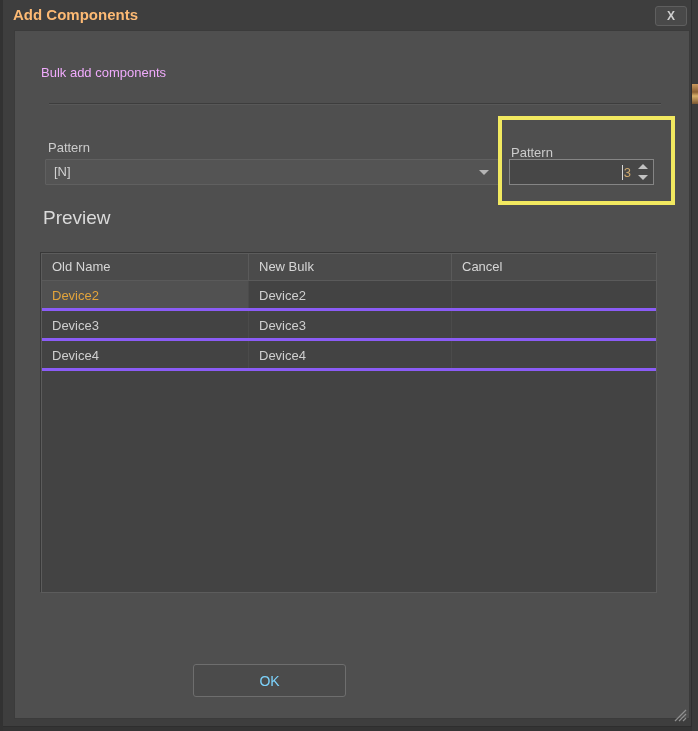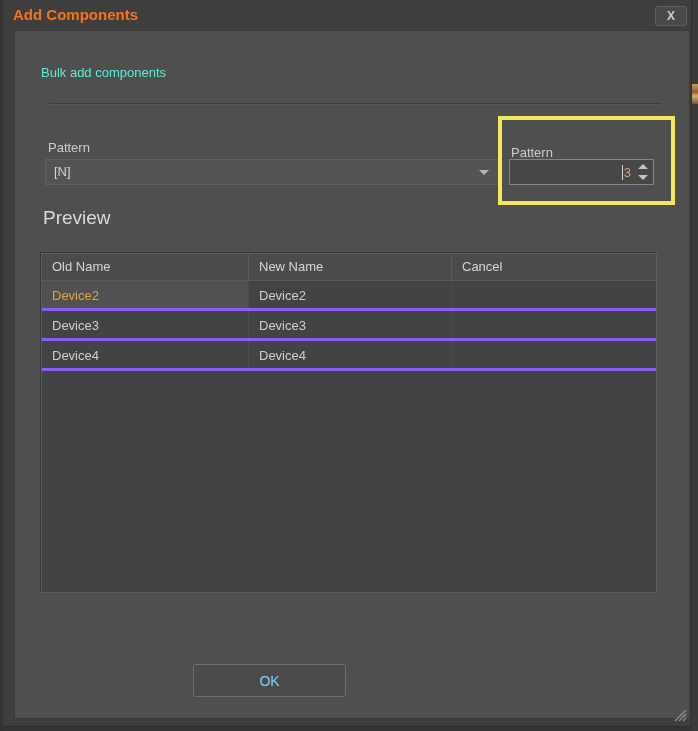--- a/index.html
+++ b/index.html
@@ -22,36 +22,36 @@
   
   .window {
     position: absolute; left: 3px; top: 0; width: 689px; height: 727px;
     background: #3e3e3e;
     border-right: 1px solid #2e2e2e;
     border-bottom: 1px solid #2e2e2e;
   }
   .titlebar { position: absolute; top: 0; left: 0; right: 0; height: 30px; }
   .title {
     position: absolute; left: 10px; top: 0; line-height: 30px;
-    font-size: 15px; font-weight: bold; color: #f97316;
+    font-size: 15px; font-weight: bold; color: #fdba74;
   }
   .close-btn {
     position: absolute; right: 4px; top: 6px; width: 32px; height: 20px;
     background: #494949; border: 1px solid #5f5f5f; border-radius: 3px;
     color: #cfcfcf; font-size: 12px; font-weight: bold;
     text-align: center; line-height: 18px; cursor: pointer;
   }
 
   
   .panel {
     position: absolute; left: 11px; top: 30px; width: 676px; height: 689px;
     background: #4f4f4f; border: 1px solid #3b3b3b;
   }
 
-  .bulk-text { position: absolute; left: 26px; top: 34px; font-size: 13px; color: #5eead4; }
+  .bulk-text { position: absolute; left: 26px; top: 34px; font-size: 13px; color: #f0abfc; }
 
   .separator {
     position: absolute; left: 34px; top: 72px; width: 612px; height: 2px;
     border-top: 1px solid rgba(0,0,0,0.22);
     border-bottom: 1px solid rgba(255,255,255,0.05);
   }
 
   .field-label { position: absolute; font-size: 13px; color: #cccccc; margin-top: 19px; }
   .pattern-label { left: 33px; top: 90px; }
 
@@ -173,21 +173,21 @@
       </div>
     </div>
 
     <div class="highlight-box"></div>
 
     <div class="preview-heading">Preview</div>
 
     <div class="table">
       <div class="trow thead">
         <div class="tcell col-0">Old Name</div>
-        <div class="tcell col-1">New Name</div>
+        <div class="tcell col-1">New Bulk</div>
         <div class="tcell col-2">Cancel</div>
       </div>
       <div class="trow tbody-row">
         <div class="tcell col-0 cell-selected text-accent">Device2</div>
         <div class="tcell col-1">Device2</div>
         <div class="tcell col-2"></div>
       </div>
       <div class="trow tbody-row">
         <div class="tcell col-0">Device3</div>
         <div class="tcell col-1">Device3</div>

